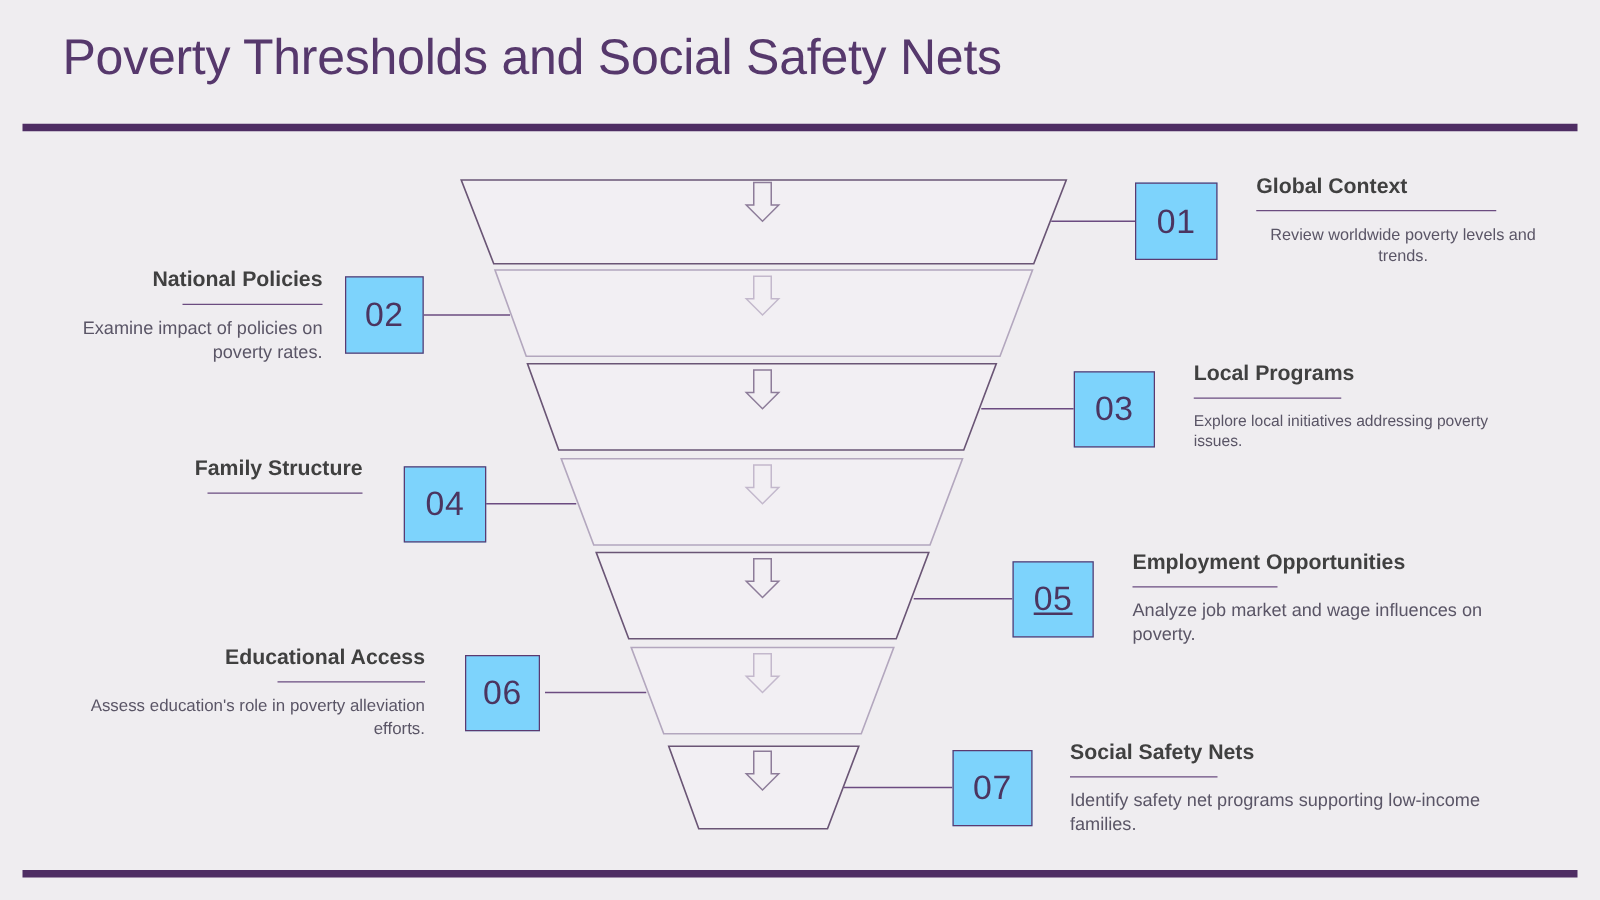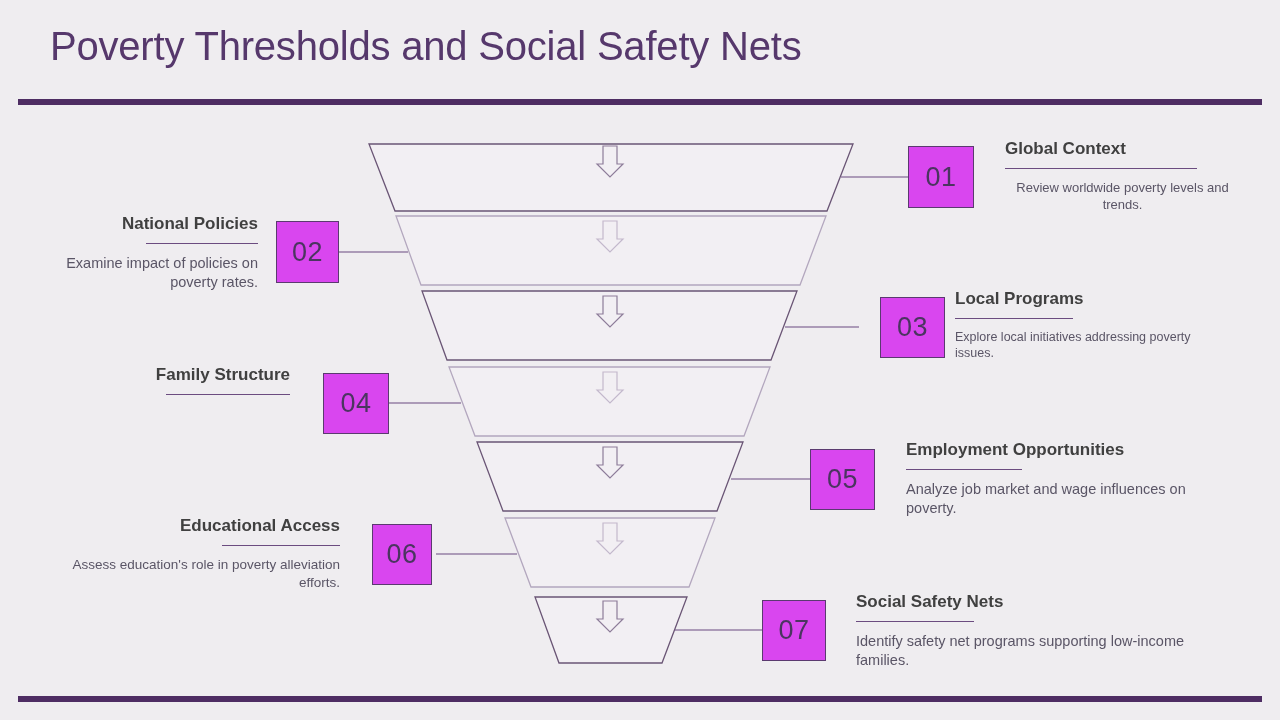--- a/index.html
+++ b/index.html
@@ -55,21 +55,21 @@
     left: 0;
     top: 0;
     width: 1280px;
     height: 720px;
   }
 
   
   .num-box {
     position: absolute;
     border: 1px solid #5b3a70;
-    background: #d946ef;
+    background: #7dd3fc;
     display: flex;
     align-items: center;
     justify-content: center;
     font-size: 27px;
     color: #4b3560;
     letter-spacing: 0.5px;
     box-sizing: border-box;
   }
 
   
@@ -140,23 +140,23 @@
       <line x1="785" y1="327" x2="859" y2="327"></line>
       <line x1="388" y1="403" x2="461" y2="403"></line>
       <line x1="731" y1="479" x2="810" y2="479"></line>
       <line x1="436" y1="554" x2="517" y2="554"></line>
       <line x1="675" y1="630" x2="762" y2="630"></line>
     </g>
   </svg>
 
   <div class="num-box" style="left:908px; top:146px; width:66px; height:62px;">01</div>
   <div class="num-box" style="left:276px; top:221px; width:63px; height:62px;">02</div>
-  <div class="num-box" style="left:880px; top:297px; width:65px; height:61px;">03</div>
+  <div class="num-box" style="left:859px; top:297px; width:65px; height:61px;">03</div>
   <div class="num-box" style="left:323px; top:373px; width:66px; height:61px;">04</div>
-  <div class="num-box" style="left:810px; top:449px; width:65px; height:61px;">05</div>
+  <div class="num-box" style="left:810px; top:449px; width:65px; height:61px;text-decoration:underline;">05</div>
   <div class="num-box" style="left:372px; top:524px; width:60px; height:61px;">06</div>
   <div class="num-box" style="left:762px; top:600px; width:64px; height:61px;">07</div>
 
   <div class="caption right" style="left:1005px; top:139px; width:235px;">
     <div class="cap-title" style="font-size:17px;">Global Context</div>
     <div class="cap-rule" style="width:192px;"></div>
     <div class="cap-desc" style="font-size:13px;text-align:center;">Review worldwide poverty levels and trends.</div>
   </div>
 
   <div class="caption left" style="left:32px; top:214px; width:226px;">

